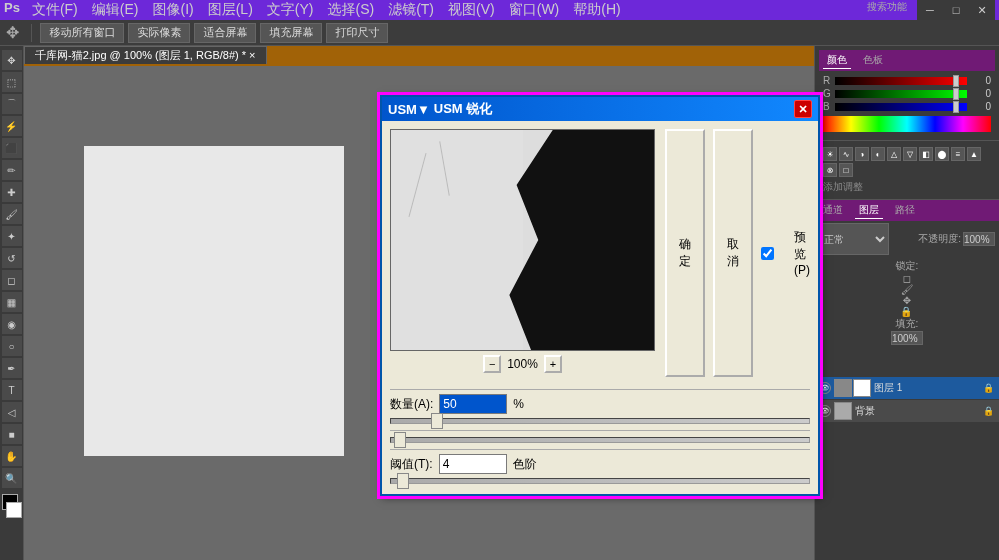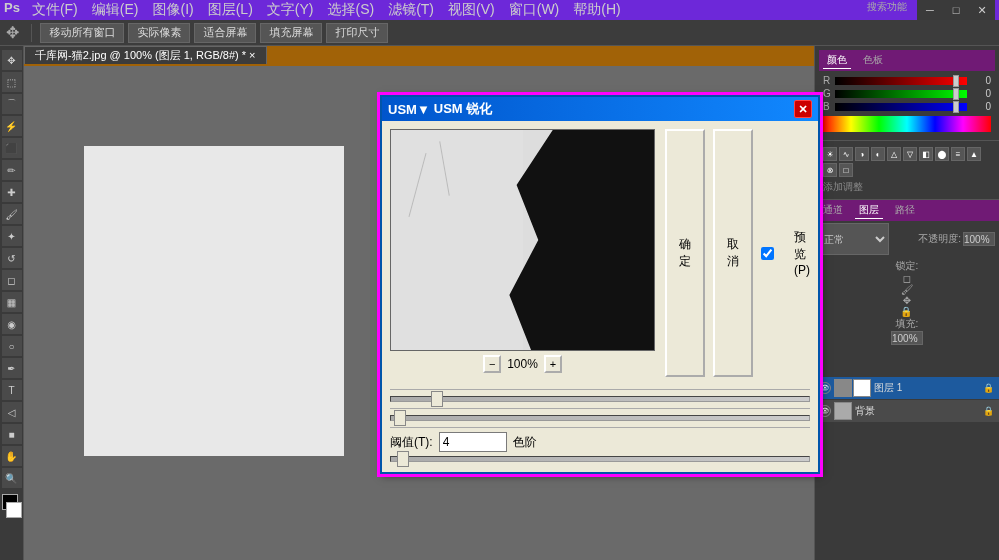--- a/index.html
+++ b/index.html
@@ -651,20 +651,25 @@
       <button class="usm-btn">取消</button>
       <div class="usm-checkbox-row">
         <input type="checkbox" checked="" id="prev-chk" style="">
         <label for="prev-chk">预览(P)</label>
       </div>
     </div>
   </div>
 
   <div class="section-divider"></div>
   <div class="param-row">
+    <div class="param-label-row">
+      <span class="param-label">数量(A):</span>
+      <input type="text" class="param-input selected" value="50" style="">
+      <span class="param-unit">%</span>
+    </div>
     <input type="range" class="param-slider" min="1" max="500" value="50" style="">
   </div>
 
   <div class="section-divider"></div>
   <div class="param-row">
     <input type="range" class="param-slider" min="0.1" max="250" value="2" step="0.1" style="">
   </div>
 
   <div class="section-divider"></div>
   <div class="param-row" style="padding-bottom:8px;">

